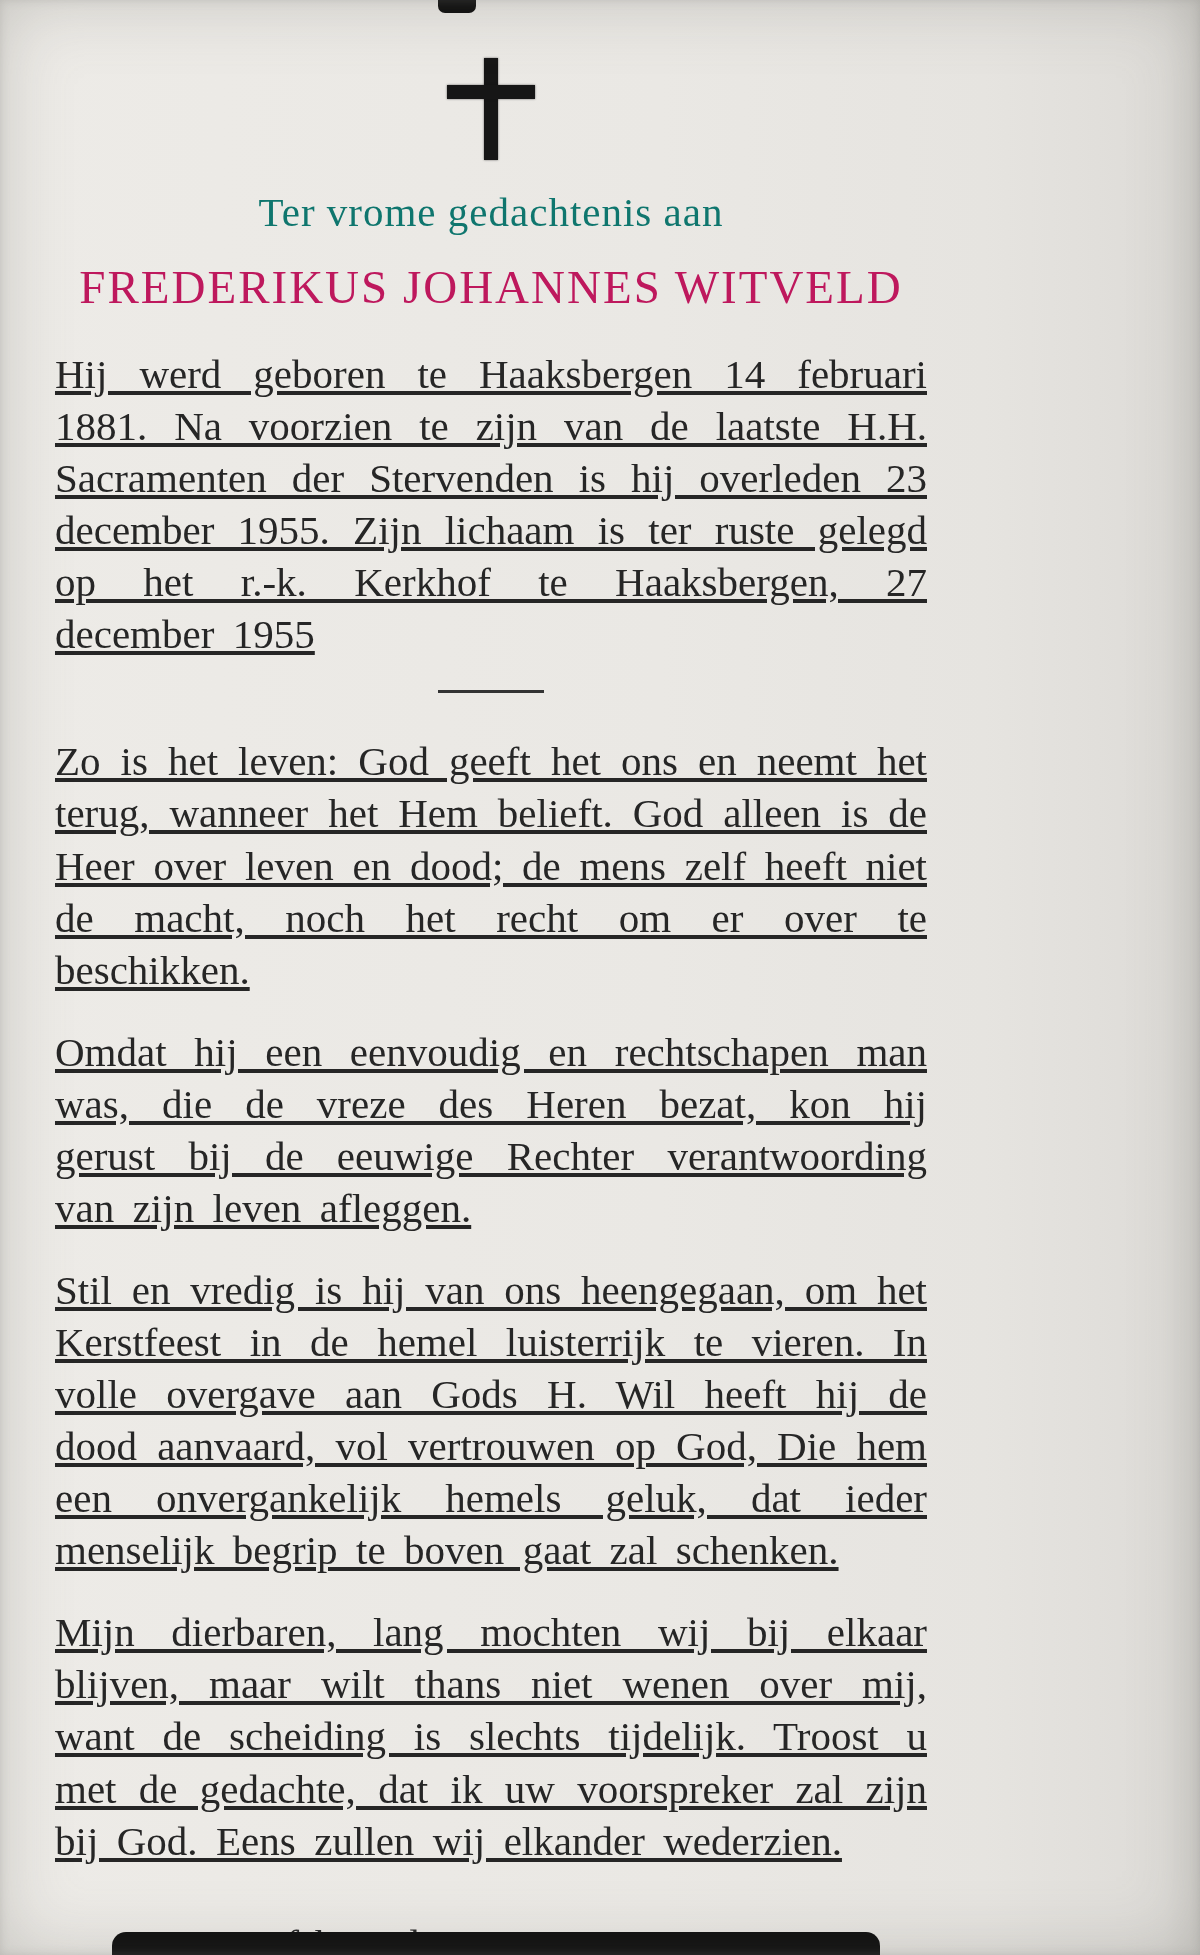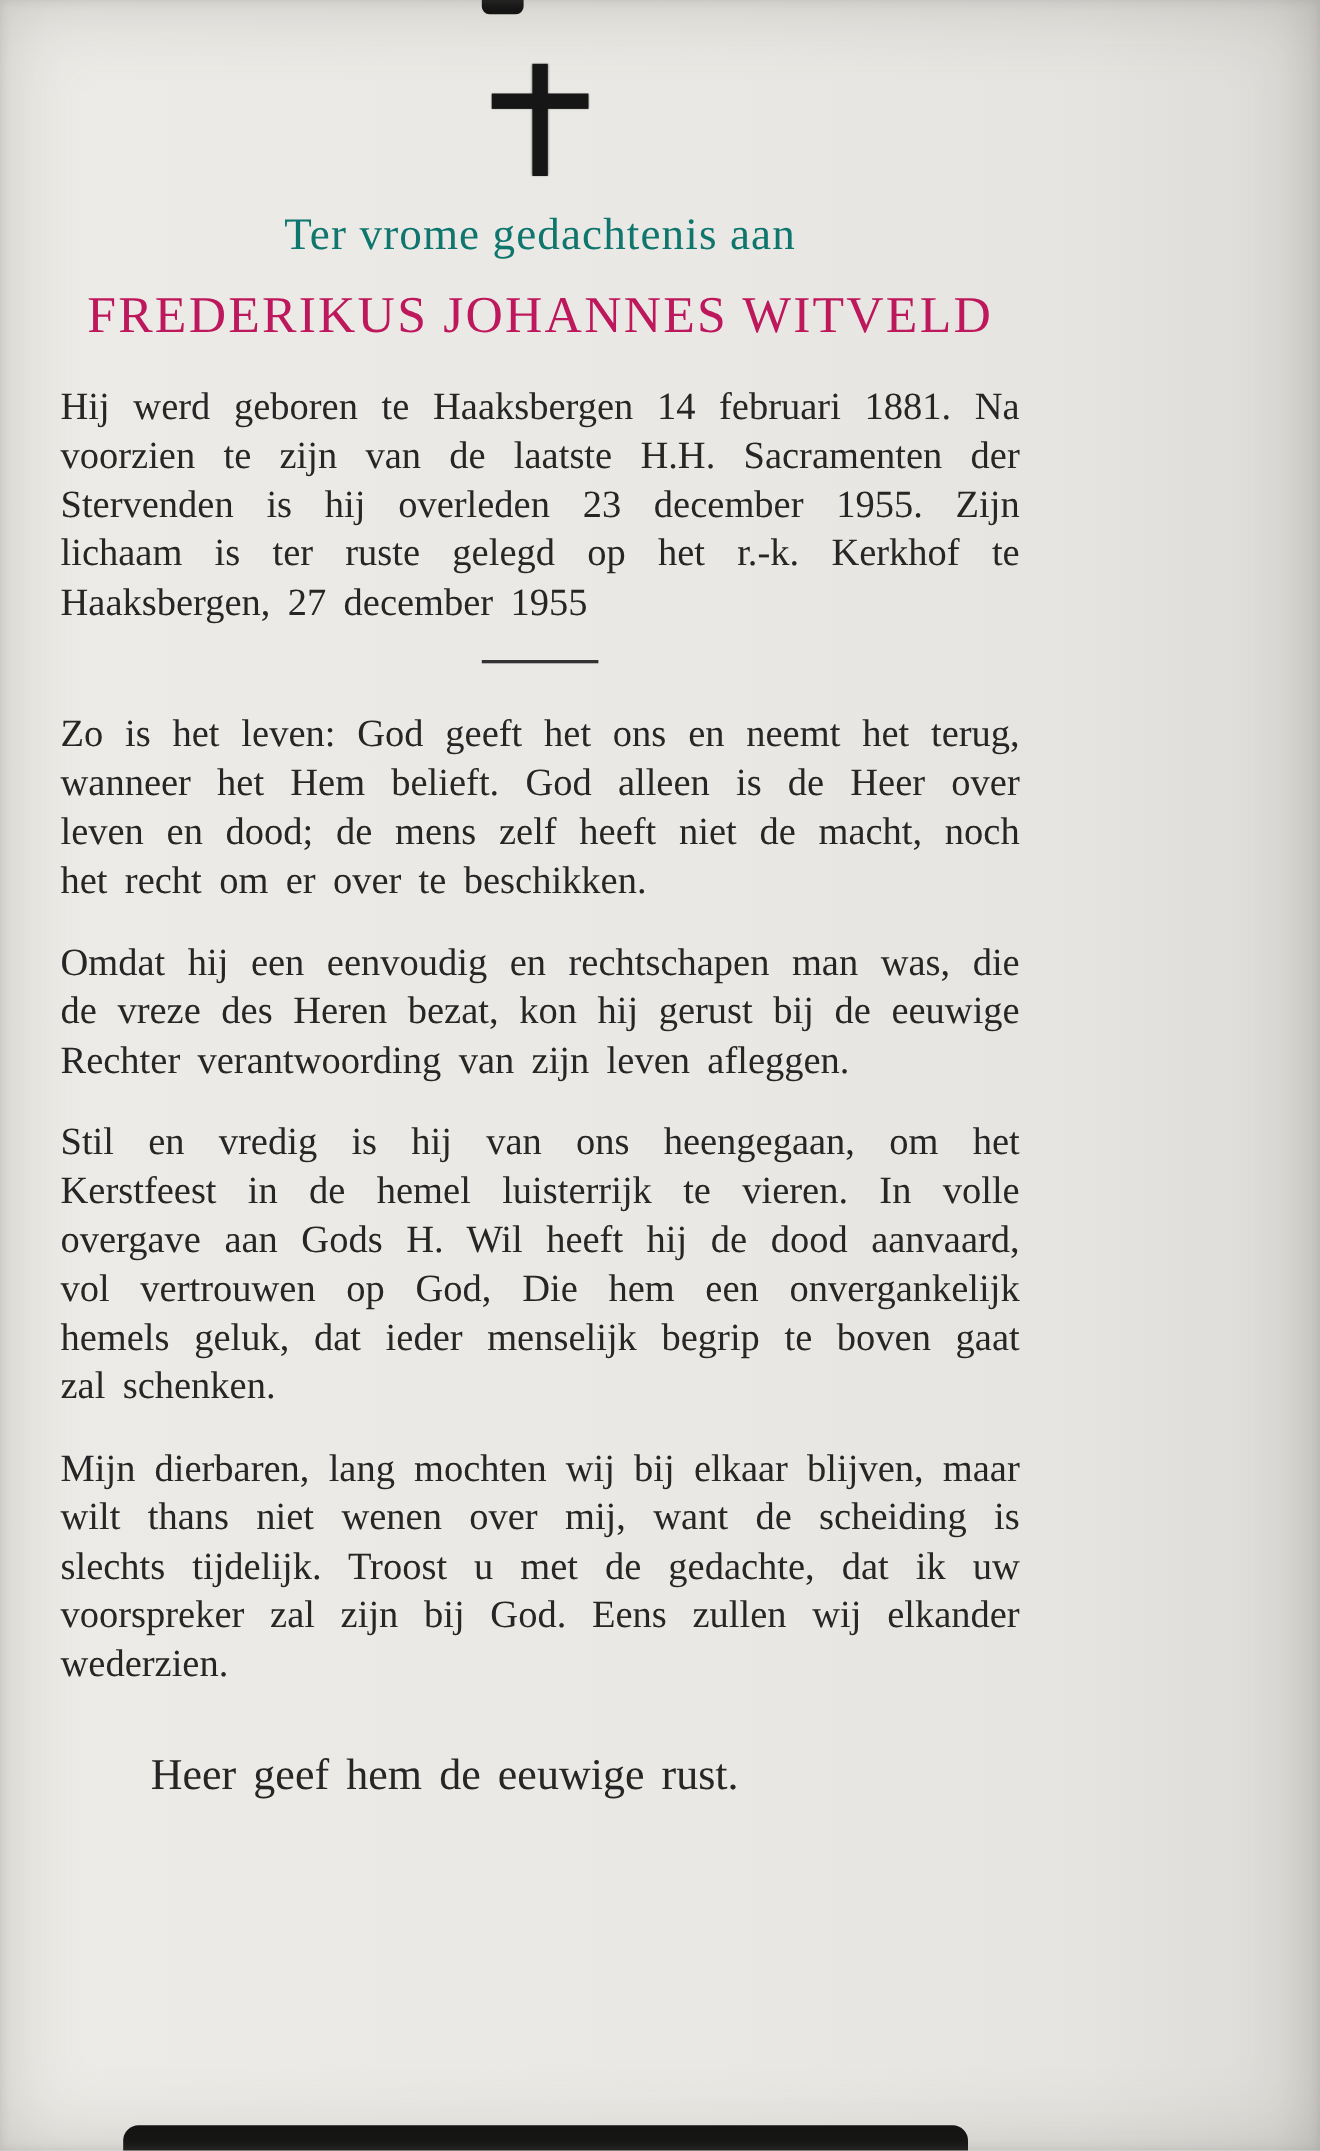--- a/index.html
+++ b/index.html
@@ -75,26 +75,27 @@
     text-align: center;
     font-size: 47px;
     font-weight: 400;
     letter-spacing: 2px;
     margin: 0 0 34px 0;
     color: #be185d;
     white-space: nowrap;
   }
 
   .body-text {
-    font-size: 35px;
+    font-size: 41px;
     line-height: 1.27;
     text-align: justify;
     text-align-last: left;
     word-spacing: 0.20em;
     margin: 0 0 30px 0;
+    text-decoration: underline;
   }
 
   .divider {
     width: 106px; height: 3px;
     background: #333;
     margin: 8px auto 42px auto;
   }
 
   .prayers { margin: 50px 0 0 82px; }
   .prayers p {

